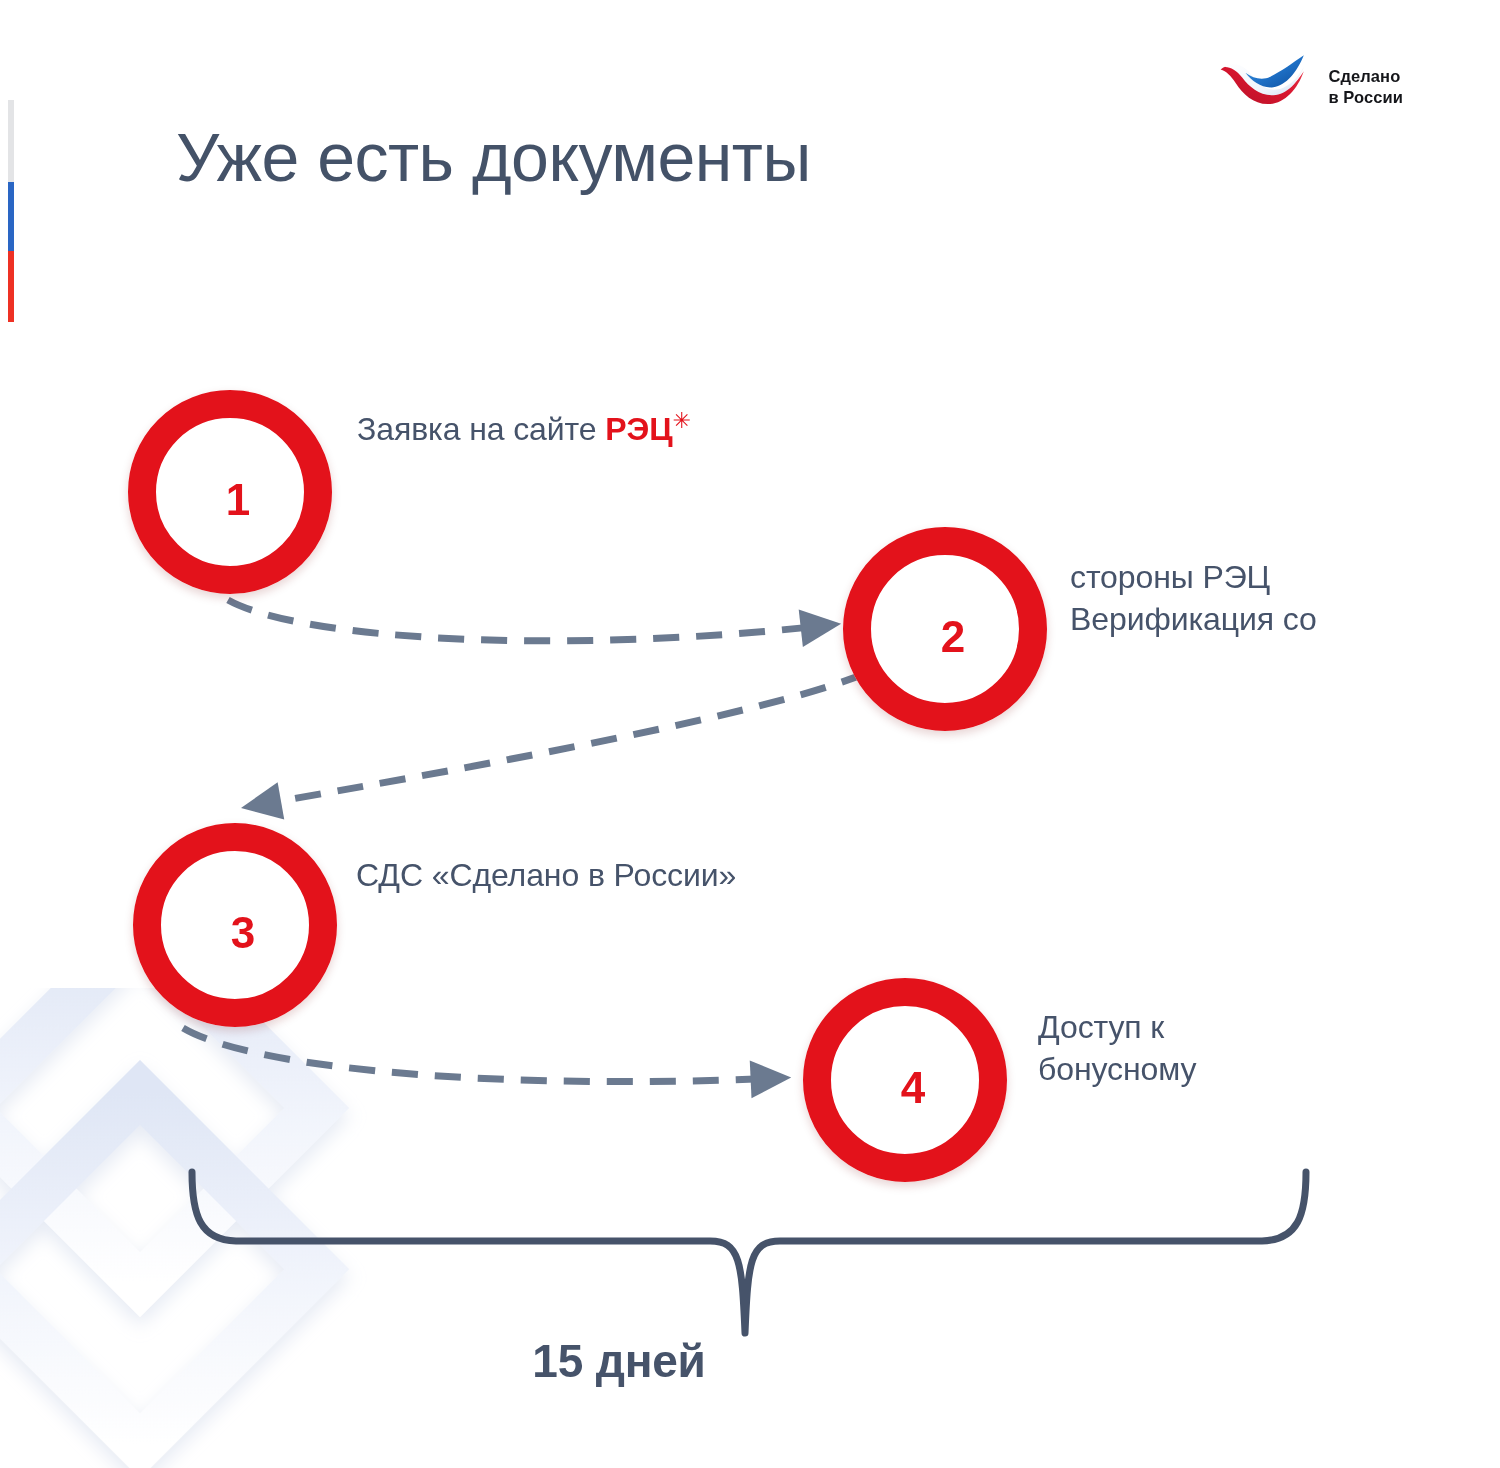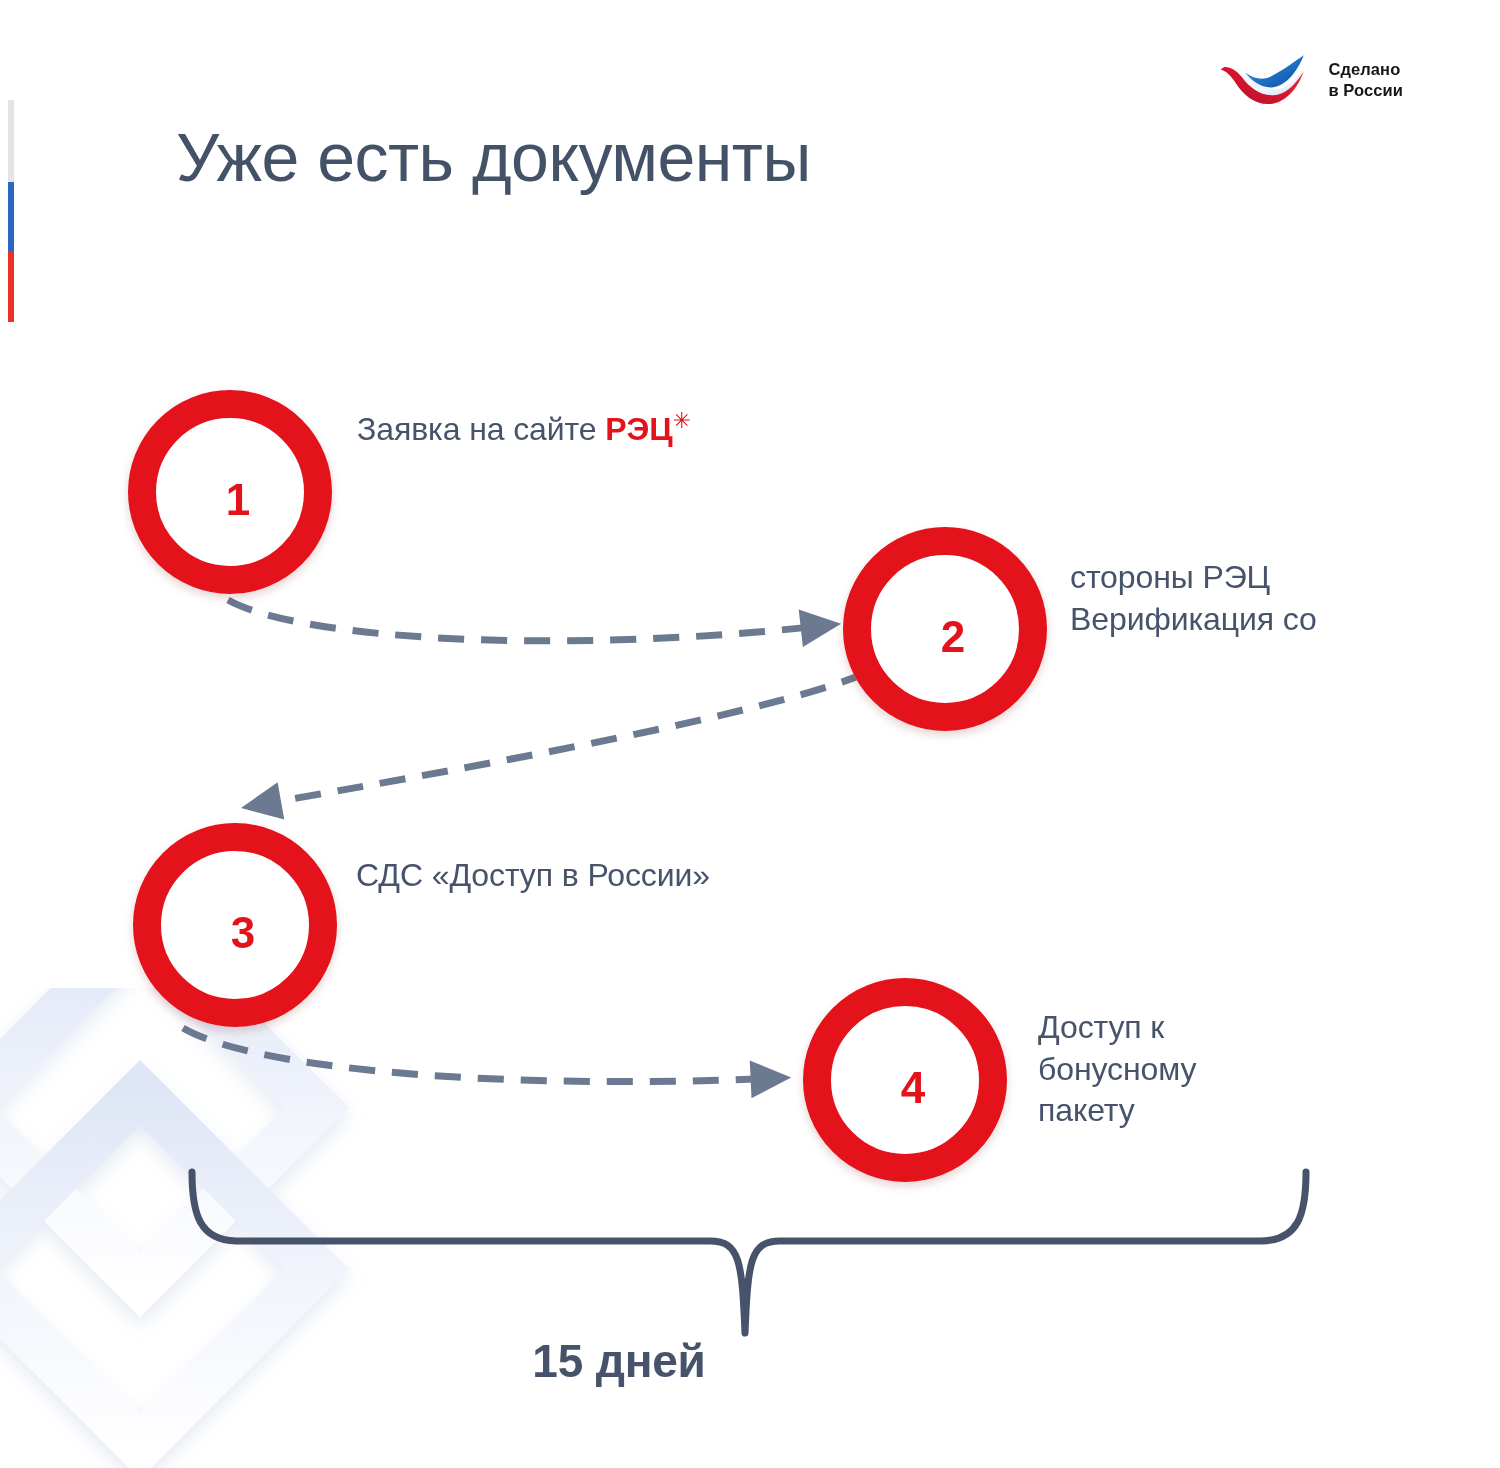--- a/index.html
+++ b/index.html
@@ -17,21 +17,21 @@
                pointer-events:none; }
 
   
   .flagbar { position:absolute; left:8px; top:100px; width:6px; height:222px; }
   .flagbar span { display:block; width:100%; }
   .flagbar .fb-white { height:37%; background:#e3e4e6; }
   .flagbar .fb-blue  { height:31%; background:#2a66c4; }
   .flagbar .fb-red   { height:32%; background:#ee3124; }
 
   
-  .brand { position:absolute; right:97px; top:52px; display:flex; align-items:center; gap:21px; }
+  .brand { position:absolute; right:97px; top:52px; display:flex; align-items:flex-end; gap:21px; }
   .brand-mark { width:88px; height:56px; flex:0 0 auto; }
   .brand-text { font-family:"Liberation Sans", sans-serif; font-weight:700;
                 font-size:16.5px; line-height:1.28; color:#15161a; letter-spacing:.1px;
                 white-space:nowrap; }
 
   
   .title { position:absolute; left:176px; top:112px; width:1260px;
            font-family:"Liberation Sans", sans-serif;
            font-weight:400; font-size:68px; line-height:1.33;
            color:#445268; letter-spacing:-0.5px; }
@@ -203,26 +203,25 @@
   <div class="step-label" id="label-1">
     <span>Заявка на сайте </span><span class="rec-mark">РЭЦ</span><span class="ast">✳</span>
   </div>
 
   <div class="step-label" id="label-2">
     <div>стороны РЭЦ</div>
     <div>Верификация со</div>
   </div>
 
   <div class="step-label" id="label-3">
-    <div>СДС «Доступ в России»</div>
+    <div>СДС «Сделано в России»</div>
   </div>
 
   <div class="step-label" id="label-4">
     <div>Доступ к</div>
     <div>бонусному</div>
-    <div>пакету</div>
   </div>
 
   <div class="duration">
     <span class="duration-inner">15 дней</span>
   </div>
 
 </div>
 
 </body></html>

